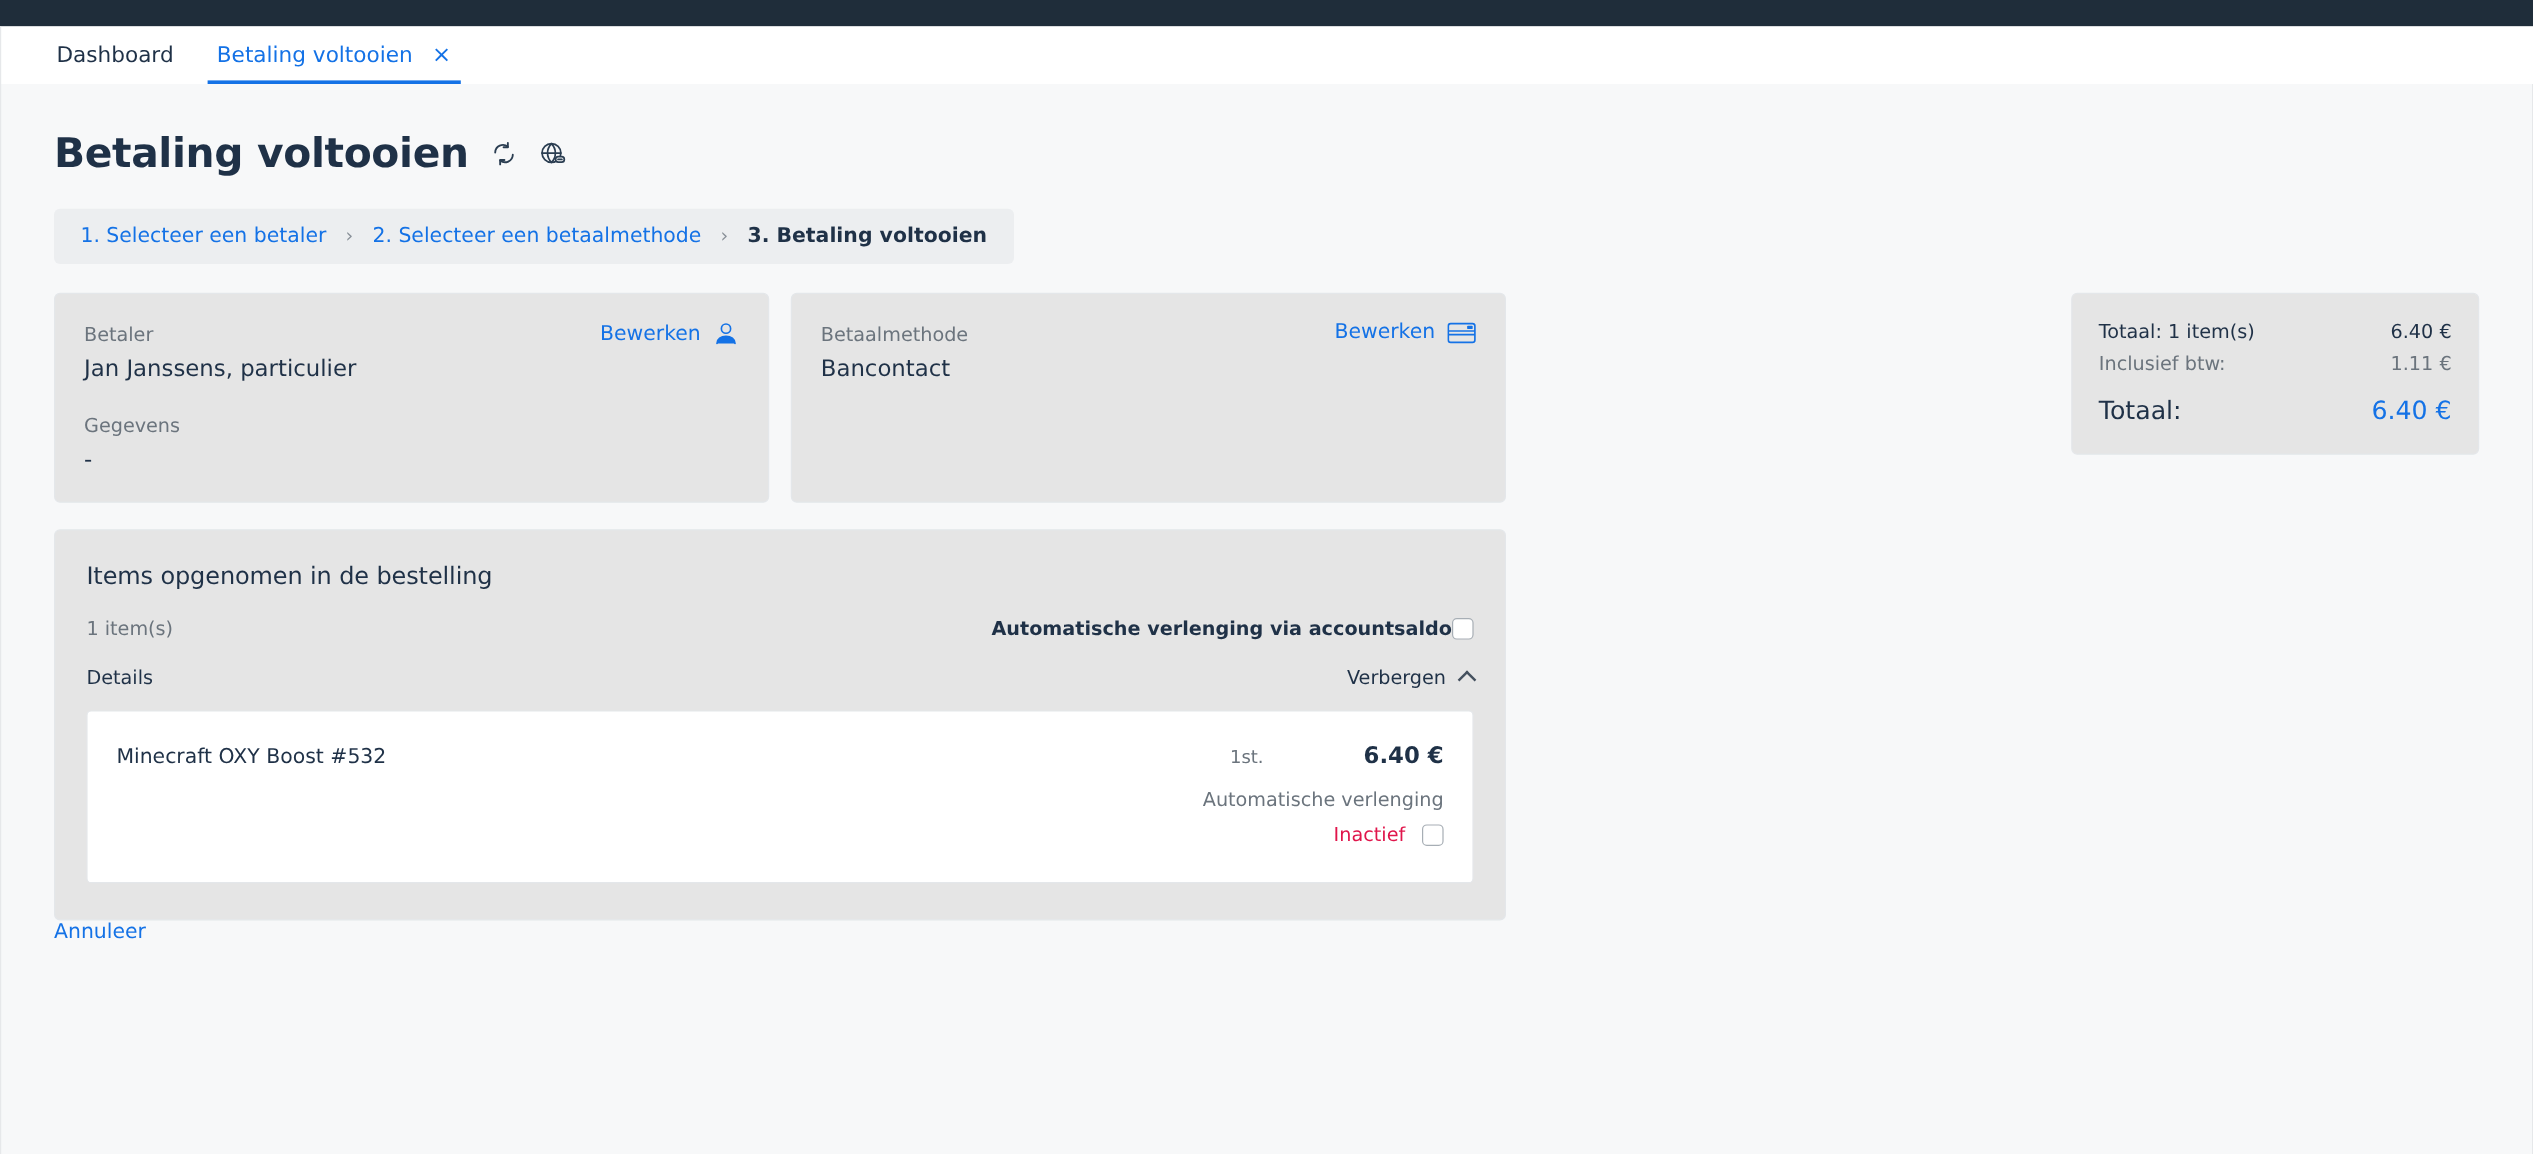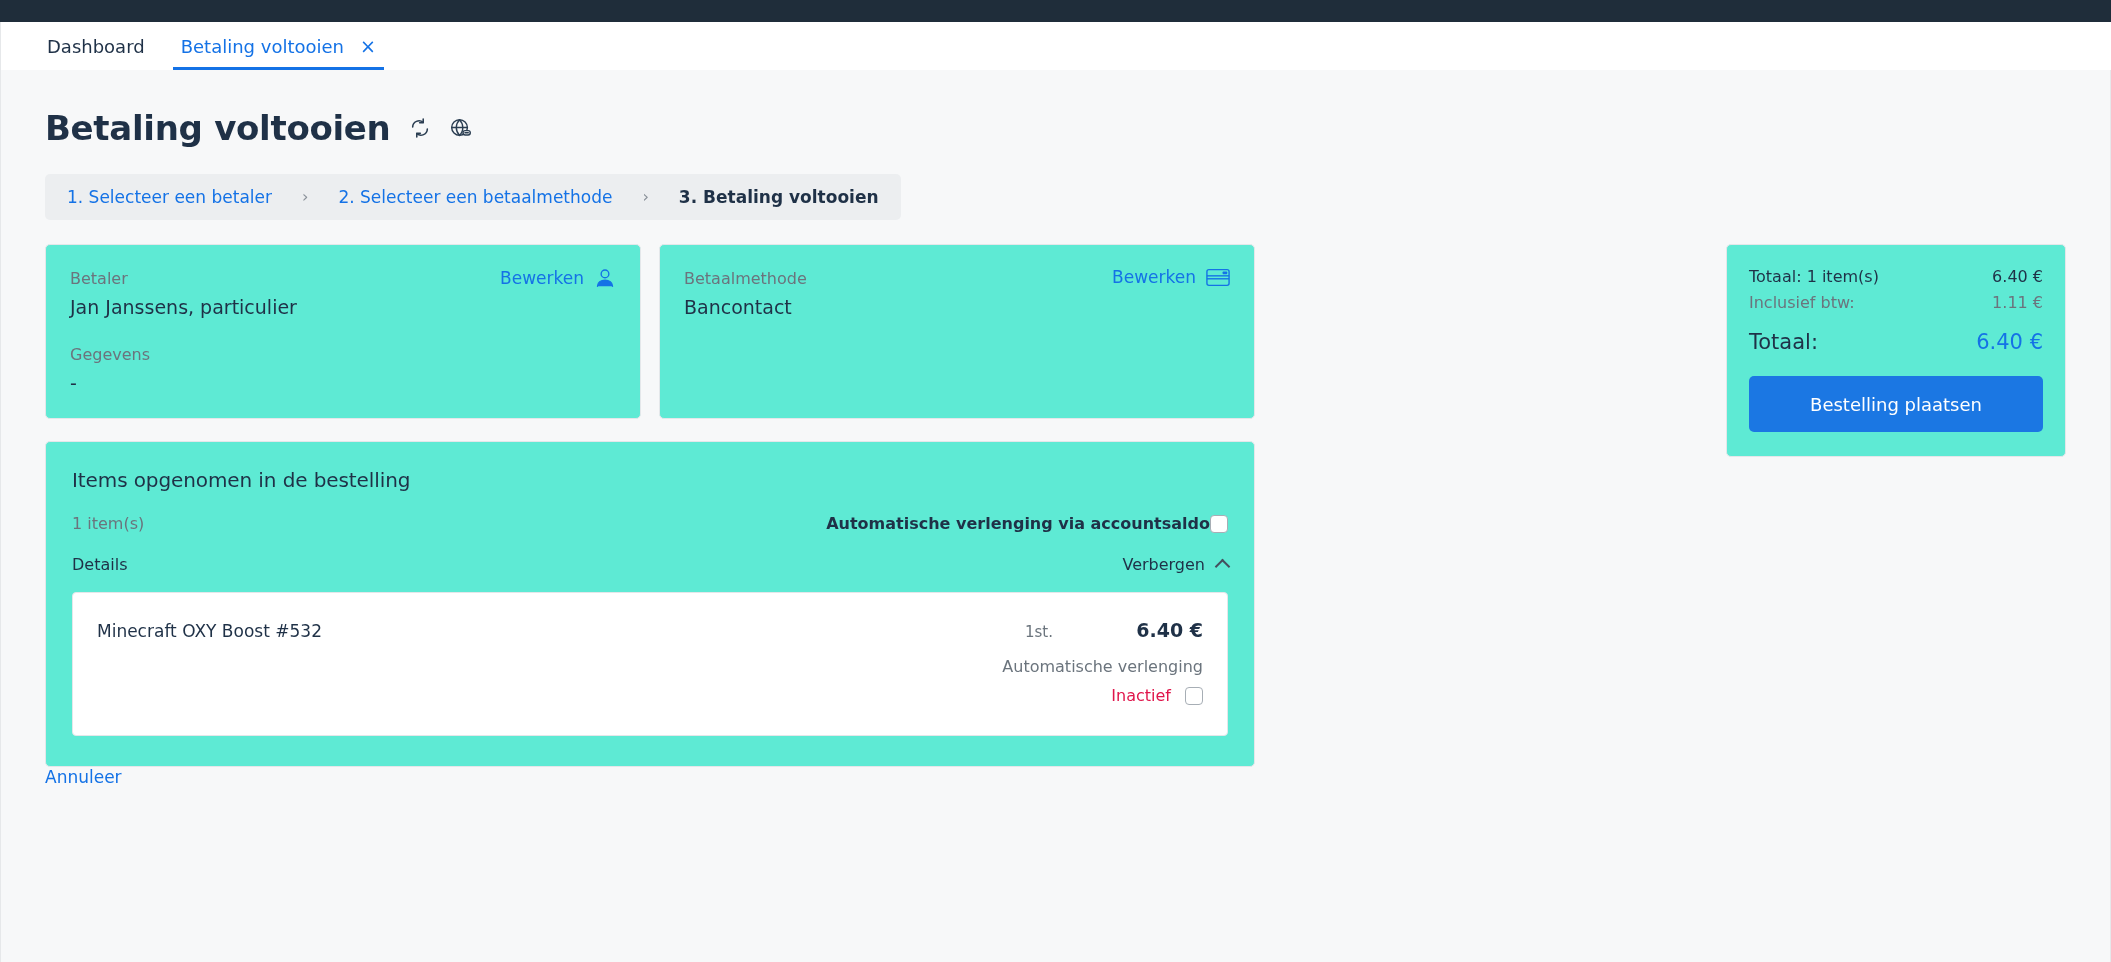--- a/index.html
+++ b/index.html
@@ -95,21 +95,21 @@
   }
 
   
   .steps {
     margin-top: 26px;
     display: inline-flex;
     align-items: flex-start;
     background: #eceef0;
     border-radius: 5px;
     padding: 13px 22px;
-    gap: 30px;
+    gap: 16px;
   }
   .step {
     font-size: 17px;
     color: #1472e6;
     cursor: pointer;
     white-space: nowrap;
   }
   .step.current {
     color: #1f3147;
     font-weight: bold;
@@ -132,21 +132,21 @@
     width: 1210px;
     flex: 0 0 auto;
   }
   .col-right {
     margin-left: auto;
     width: 340px;
     flex: 0 0 auto;
   }
 
   .card {
-    background: #5eead4;
+    background: #e5e5e5;
     border: 1px solid #e4e7ea;
     border-radius: 5px;
   }
 
   
   .summary-row {
     display: flex;
     gap: 18px;
   }
   .summary-card {
@@ -480,18 +480,17 @@
           <span>6.40 €</span>
         </div>
         <div class="total-line muted">
           <span>Inclusief btw:</span>
           <span>1.11 €</span>
         </div>
         <div class="total-line grand">
           <span>Totaal:</span>
           <span class="grand-value">6.40 €</span>
         </div>
-        <button class="order-btn">Bestelling plaatsen</button>
       </div>
     </div>
 
   </div>
 </div>
 
 </body></html>

